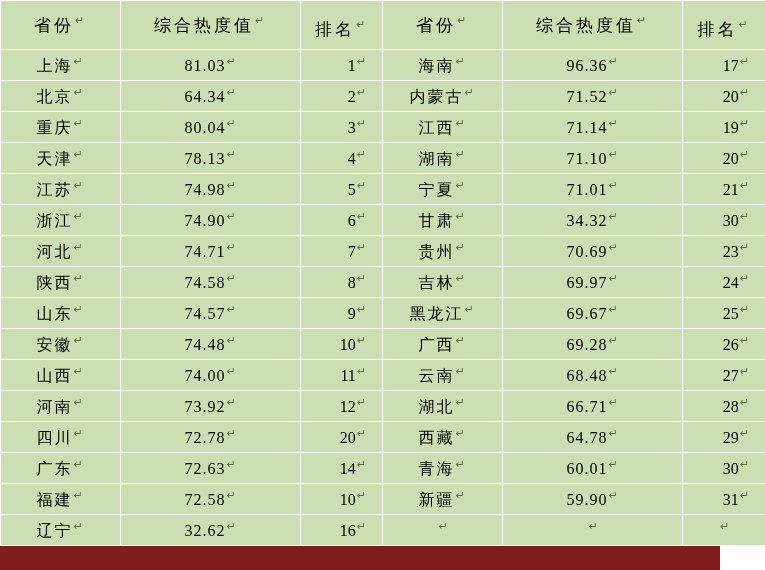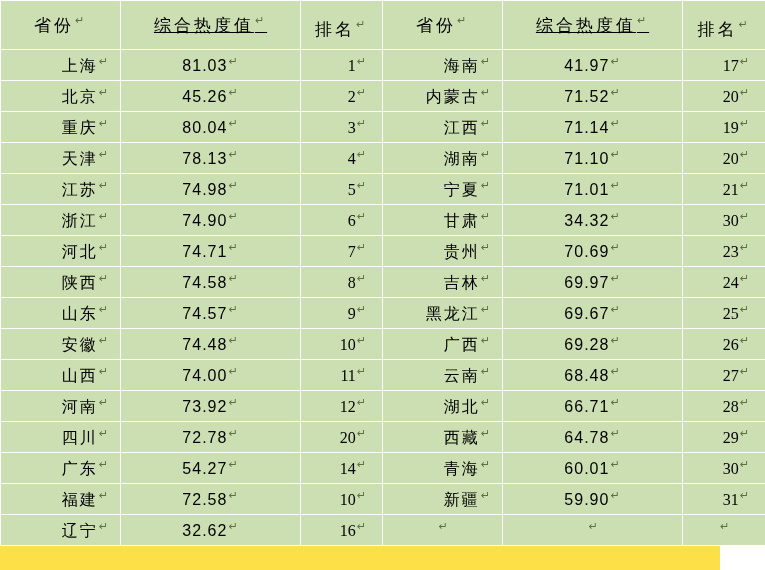--- a/index.html
+++ b/index.html
@@ -10,21 +10,21 @@
   body {
     width: 765px;
     height: 570px;
     font-family: "Liberation Serif", serif;
     overflow: hidden;
   }
   #sheet {
     width: 720px;
     height: 570px;
     position: relative;
-    background: #fde047;
+    background: #7f1d1d;
     box-sizing: border-box;
   }
   table.heat {
     border-collapse: collapse;
     width: 765px;
     table-layout: fixed;
     background: #ccdfb2;
   }
   table.heat col.c-prov { width: 120px; }
   table.heat col.c-val  { width: 180px; }
@@ -47,25 +47,25 @@
     height: 48px;
     font-size: 17px;
   }
   .cell {
     display: block;
     padding: 0 10px;
     line-height: 1.15;
     white-space: nowrap;
     overflow: hidden;
   }
-  .prov { text-align: right; letter-spacing: 2px; }
-  .val  { text-align: center; font-family: Liberation Sans, sans-serif; letter-spacing: 1px; }
+  .prov { text-align: center; letter-spacing: 2px; }
+  .val  { text-align: center; font-family: Liberation Serif, serif; letter-spacing: 1px; }
   .rank { text-align: right; padding-right: 16px; }
   .hdr-prov { text-align: center; letter-spacing: 3px; }
-  .hdr-val  { letter-spacing: 3px; text-decoration: underline; }
+  .hdr-val  { letter-spacing: 3px; }
   .hdr-rank { text-align: center; letter-spacing: 3px; margin-top: 7px; }
   .pilcrow {
     font-size: 11px;
     color: #5c7040;
     vertical-align: super;
     margin-left: 1px;
   }
   .empty-cell { display: block; text-align: center; }
 </style>
 </head>
@@ -111,32 +111,32 @@
           <td>
             <span class="cell val"><span>81.03</span><span class="pilcrow">↵</span></span>
           </td>
           <td>
             <span class="cell rank"><span>1</span><span class="pilcrow">↵</span></span>
           </td>
           <td>
             <span class="cell prov"><span>海南</span><span class="pilcrow">↵</span></span>
           </td>
           <td>
-            <span class="cell val"><span>41.97</span><span class="pilcrow">↵</span></span>
+            <span class="cell val"><span>96.36</span><span class="pilcrow">↵</span></span>
           </td>
           <td>
             <span class="cell rank"><span>17</span><span class="pilcrow">↵</span></span>
           </td>
         </tr>
         <tr>
           <td>
             <span class="cell prov"><span>北京</span><span class="pilcrow">↵</span></span>
           </td>
           <td>
-            <span class="cell val"><span>45.26</span><span class="pilcrow">↵</span></span>
+            <span class="cell val"><span>64.34</span><span class="pilcrow">↵</span></span>
           </td>
           <td>
             <span class="cell rank"><span>2</span><span class="pilcrow">↵</span></span>
           </td>
           <td>
             <span class="cell prov"><span>内蒙古</span><span class="pilcrow">↵</span></span>
           </td>
           <td>
             <span class="cell val"><span>71.52</span><span class="pilcrow">↵</span></span>
           </td>
@@ -362,21 +362,21 @@
           </td>
           <td>
             <span class="cell rank"><span>29</span><span class="pilcrow">↵</span></span>
           </td>
         </tr>
         <tr>
           <td>
             <span class="cell prov"><span>广东</span><span class="pilcrow">↵</span></span>
           </td>
           <td>
-            <span class="cell val"><span>54.27</span><span class="pilcrow">↵</span></span>
+            <span class="cell val"><span>72.63</span><span class="pilcrow">↵</span></span>
           </td>
           <td>
             <span class="cell rank"><span>14</span><span class="pilcrow">↵</span></span>
           </td>
           <td>
             <span class="cell prov"><span>青海</span><span class="pilcrow">↵</span></span>
           </td>
           <td>
             <span class="cell val"><span>60.01</span><span class="pilcrow">↵</span></span>
           </td>

